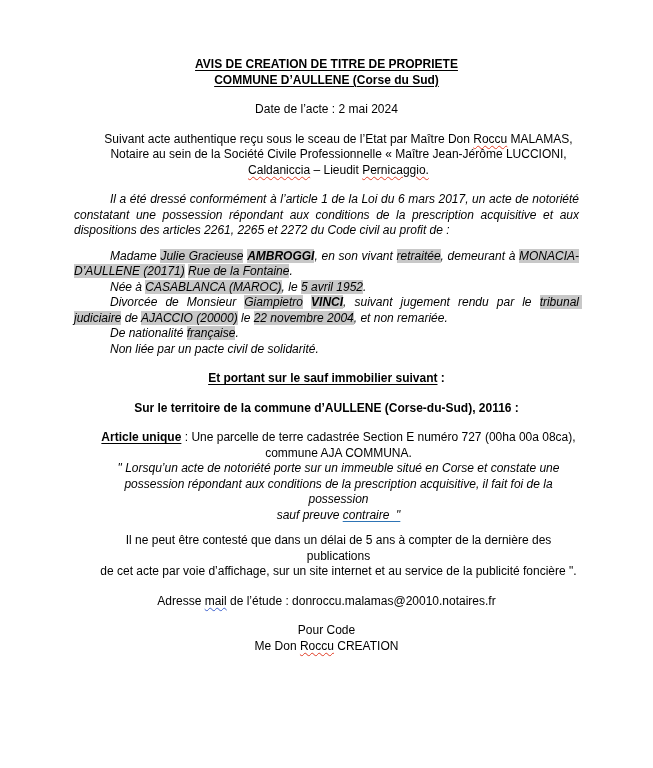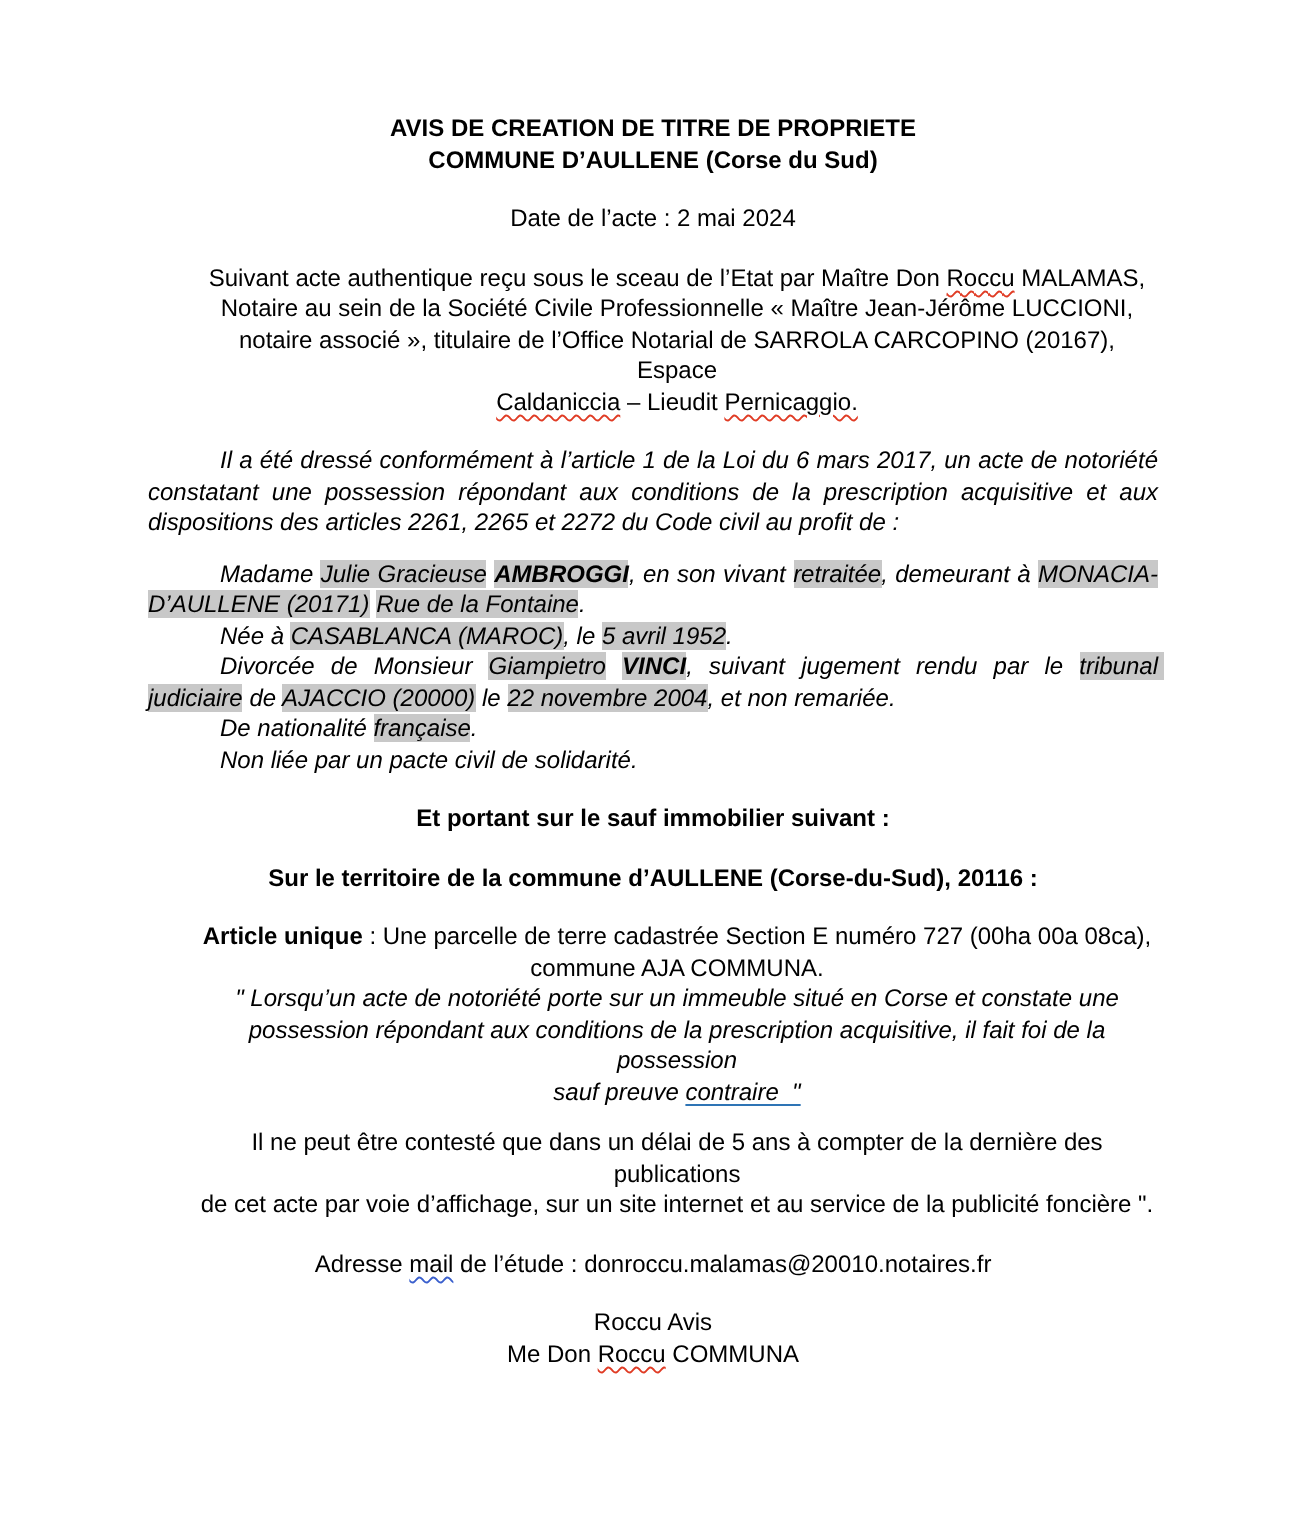--- a/index.html
+++ b/index.html
@@ -13,21 +13,21 @@
   .para{margin:0;}
   .center{text-align:center;}
   .justify{text-align:justify;font-style:italic;}
   .indent{text-indent:36px;}
   .line{white-space:nowrap;margin-left:24px;}
   .gap-md{margin-top:14px;}
   .gap-sm{margin-top:10px;}
   .run{white-space:pre-wrap;}
   .b{font-weight:bold;}
   .i{font-style:italic;}
-  .u{text-underline-offset:2px;text-decoration-thickness:1px;}
+  .u{text-decoration:underline;text-underline-offset:2px;text-decoration-thickness:1px;}
   .hl{background-color:var(--hl,#c8c8c8);margin-top:12px;}
   .sq-red{
     text-decoration:underline;text-decoration-style:wavy;
     text-decoration-color:var(--sq-red,#e03b24);
     text-decoration-thickness:1px;text-underline-offset:2px;
   }
   .sq-blue{
     text-decoration:underline;text-decoration-style:wavy;
     text-decoration-color:var(--sq-blue,#3a5fcd);
     text-decoration-thickness:1px;text-underline-offset:2px;
@@ -40,33 +40,32 @@
 </style>
 </head>
 <body>
 
 <div class="page" id="doc-root">
     <div class="para center"><span class="run b u">AVIS DE CREATION DE TITRE DE PROPRIETE</span></div>
     <div class="para center"><span class="run b u">COMMUNE D’AULLENE (Corse du Sud)</span></div>
     <div class="para center gap-md"><span class="run">Date de l’acte : 2 mai 2024</span></div>
     <div class="para center line gap-md"><span class="run">Suivant acte authentique reçu sous le sceau de l’Etat par Maître Don </span><span class="run sq-red">Roccu</span><span class="run"> MALAMAS,</span></div>
     <div class="para center line"><span class="run">Notaire au sein de la Société Civile Professionnelle « Maître Jean-Jérôme LUCCIONI,</span></div>
-    <div class="para center line"><span class="run">notaire associé », titulaire de l’Office Notarial de SARROLA CARCOPINO (20167), Espace</span></div>
     <div class="para center line"><span class="run sq-red">Caldaniccia</span><span class="run"> – Lieudit </span><span class="run sq-red">Pernicaggio.</span></div>
     <div class="para justify indent gap-md"><span class="run">Il a été dressé conformément à l’article 1 de la Loi du 6 mars 2017, un acte de notoriété constatant une possession répondant aux conditions de la prescription acquisitive et aux dispositions des articles 2261, 2265 et 2272 du Code civil au profit de :</span></div>
     <div class="para justify indent gap-sm"><span class="run">Madame </span><span class="run hl">Julie Gracieuse</span><span class="run"> </span><span class="run b hl">AMBROGGI</span><span class="run">, en son vivant </span><span class="run hl">retraitée</span><span class="run">, demeurant à </span><span class="run hl">MONACIA-D’AULLENE (20171)</span><span class="run"> </span><span class="run hl">Rue de la Fontaine</span><span class="run">.</span></div>
     <div class="para justify indent"><span class="run">Née à </span><span class="run hl">CASABLANCA (MAROC)</span><span class="run">, le </span><span class="run hl">5 avril 1952</span><span class="run">.</span></div>
     <div class="para justify indent"><span class="run">Divorcée de Monsieur </span><span class="run hl">Giampietro</span><span class="run"> </span><span class="run b hl">VINCI</span><span class="run">, suivant jugement rendu par le </span><span class="run hl">tribunal judiciaire</span><span class="run"> de </span><span class="run hl">AJACCIO (20000)</span><span class="run"> le </span><span class="run hl">22 novembre 2004</span><span class="run">, et non remariée.</span></div>
     <div class="para justify indent"><span class="run">De nationalité </span><span class="run hl">française</span><span class="run">.</span></div>
     <div class="para justify indent"><span class="run">Non liée par un pacte civil de solidarité.</span></div>
     <div class="para center gap-md"><span class="run b u">Et portant sur le sauf immobilier suivant</span><span class="run b"> :</span></div>
     <div class="para center gap-md"><span class="run b">Sur le territoire de la commune d’AULLENE (Corse-du-Sud), 20116 :</span></div>
     <div class="para center line gap-md"><span class="run b u">Article unique</span><span class="run"> : Une parcelle de terre cadastrée Section E numéro 727 (00ha 00a 08ca),</span></div>
     <div class="para center line"><span class="run">commune AJA COMMUNA.</span></div>
     <div class="para center line"><span class="run i">" Lorsqu’un acte de notoriété porte sur un immeuble situé en Corse et constate une</span></div>
     <div class="para center line"><span class="run i">possession répondant aux conditions de la prescription acquisitive, il fait foi de la possession</span></div>
     <div class="para center line"><span class="run i">sauf preuve </span><span class="run i blueu">contraire  "</span></div>
     <div class="para center line gap-sm"><span class="run">Il ne peut être contesté que dans un délai de 5 ans à compter de la dernière des publications</span></div>
     <div class="para center line"><span class="run">de cet acte par voie d’affichage, sur un site internet et au service de la publicité foncière ".</span></div>
     <div class="para center gap-md"><span class="run">Adresse </span><span class="run sq-blue">mail</span><span class="run"> de l’étude : donroccu.malamas@20010.notaires.fr</span></div>
-    <div class="para center gap-md"><span class="run">Roccu Avis</span></div>
-    <div class="para center"><span class="run">Me Don </span><span class="run sq-red">Roccu</span><span class="run"> COMMUNA</span></div>
+    <div class="para center gap-md"><span class="run">Pour Code</span></div>
+    <div class="para center"><span class="run">Me Don </span><span class="run sq-red">Roccu</span><span class="run"> CREATION</span></div>
   </div>
 
 </body></html>

